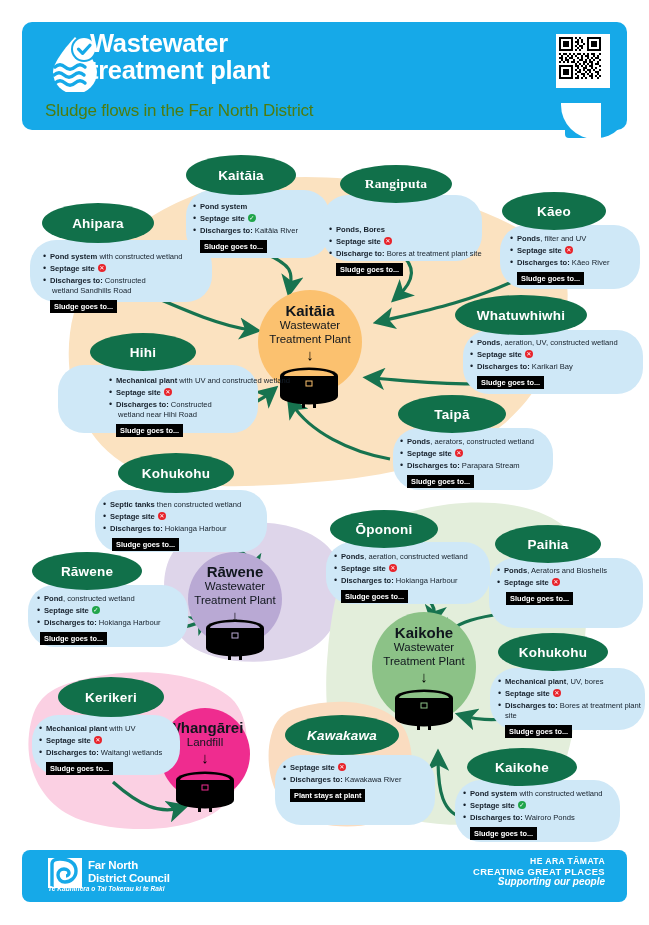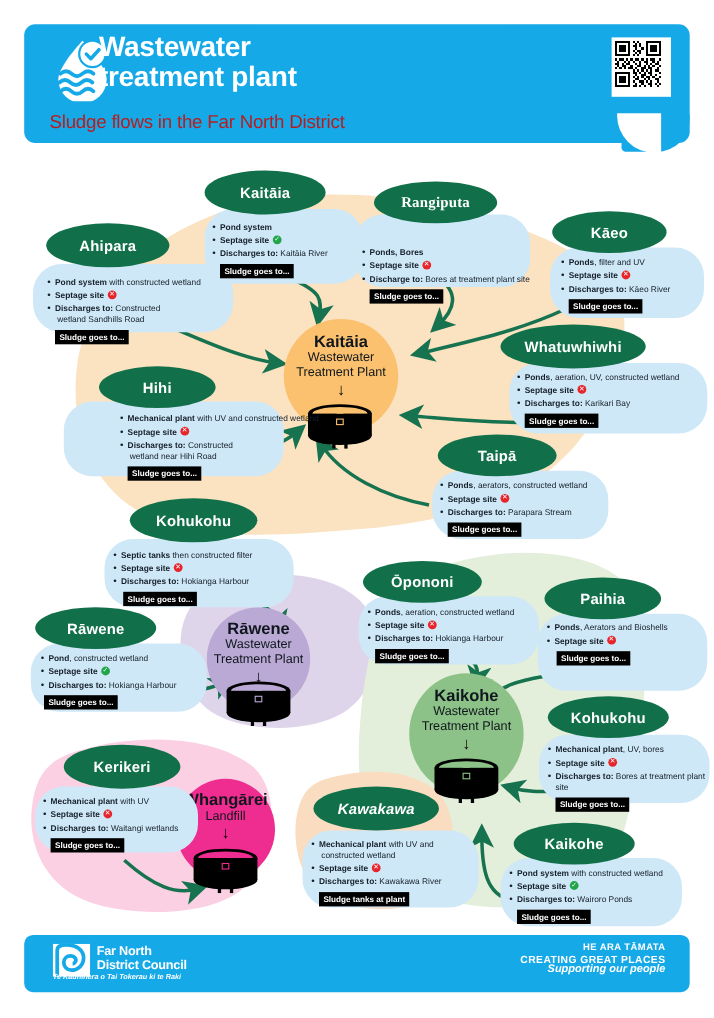--- a/index.html
+++ b/index.html
@@ -10,21 +10,21 @@
   .header{position:absolute;left:22px;top:22px;width:605px;height:108px;
           background:#16a9e8;border-radius:10px 10px 10px 10px;}
   .header-tail{position:absolute;left:565px;top:104px;width:62px;height:34px;
           background:#16a9e8;border-bottom-right-radius:30px;
           border-bottom-left-radius:4px;}
   .header-tail:after{content:"";position:absolute;left:-4px;top:-1px;width:40px;height:36px;
           background:#fff;border-bottom-left-radius:34px;}
   .hdr-icon{position:absolute;left:45px;top:34px;width:56px;height:58px;}
   .hdr-title{position:absolute;left:90px;top:30px;width:440px;color:#fff;
              font-weight:bold;font-size:25.5px;line-height:27px;letter-spacing:-0.3px;}
-  .hdr-sub{position:absolute;left:45px;top:101px;width:470px;color:#b91c1c;
+  .hdr-sub{position:absolute;left:45px;top:101px;width:470px;color:#4d7c0f;
            font-size:17px;line-height:20px;letter-spacing:-0.2px;}
   .qr{position:absolute;left:556px;top:34px;width:48px;height:48px;background:#fff;padding:3px;}
 
   
   .blob{position:absolute;}
   .blob svg{display:block;}
 
   
   .pod{position:absolute;background:#cfe8f7;border-radius:26px;}
 
@@ -449,21 +449,21 @@
   <div class="li"><b>Septage site</b> <span class="badge no"></span></div>
   <div class="li"><b>Discharges to:</b><span> Parapara Stream</span></div>
   <div style="padding-left:8px"><span class="tag">Sludge goes to...</span></div>
 </div>
 
 <div class="pod" style="left:95px;top:490px;width:172px;height:62px;"></div>
 <div class="pill" style="left:118px;top:453px;width:116px;height:40px;">
   <span>Kohukohu</span>
   </div>
 <div class="info" style="left:102px;top:500px;width:168px;">
-  <div class="li"><b>Septic tanks</b><span> then constructed filter</span></div>
+  <div class="li"><b>Septic tanks</b><span> then constructed wetland</span></div>
   <div class="li"><b>Septage site</b> <span class="badge no"></span></div>
   <div class="li"><b>Discharges to:</b><span> Hokianga Harbour</span></div>
   <div style="padding-left:10px"><span class="tag">Sludge goes to...</span></div>
 </div>
 
 <div class="pod" style="left:28px;top:585px;width:160px;height:62px;"></div>
 <div class="pill" style="left:32px;top:552px;width:110px;height:38px;">
   <span>Rāwene</span>
   </div>
 <div class="info" style="left:36px;top:594px;width:156px;">
@@ -525,24 +525,23 @@
   <div class="li"><b>Septage site</b> <span class="badge no"></span></div>
   <div class="li"><b>Discharges to:</b><span> Waitangi wetlands</span></div>
   <div style="padding-left:8px"><span class="tag">Sludge goes to...</span></div>
 </div>
 
 <div class="pod" style="left:275px;top:755px;width:160px;height:70px;"></div>
 <div class="pill" style="left:285px;top:715px;width:114px;height:40px;font-style:italic;">
   <span>Kawakawa</span>
   </div>
 <div class="info" style="left:282px;top:763px;width:156px;">
-  <div class="li"><b>Mechanical plant</b><span> with UV and</span><br><span style="margin-left:2px">constructed wetland</span></div>
   <div class="li"><b>Septage site</b> <span class="badge no"></span></div>
   <div class="li"><b>Discharges to:</b><span> Kawakawa River</span></div>
-  <div style="padding-left:8px"><span class="tag">Sludge tanks at plant</span></div>
+  <div style="padding-left:8px"><span class="tag">Plant stays at plant</span></div>
 </div>
 
 <div class="footer"></div>
 <div class="fdc-logo">
   <svg width="34" height="30" viewBox="0 0 34 30">
     <rect x="0" y="0" width="34" height="30" fill="#fff"></rect>
     <path d="M4 29 L4 6 C4 2 8 1 12 1 C21 1 28 5 28 13 C28 20 22 24 17 24
              C13 24 10 21 10 17 C10 13 13 11 16 11 C19 11 21 13 21 15
              C21 17 19 18 18 18" fill="none" stroke="#16a9e8" stroke-width="3.4"></path>
   </svg>

